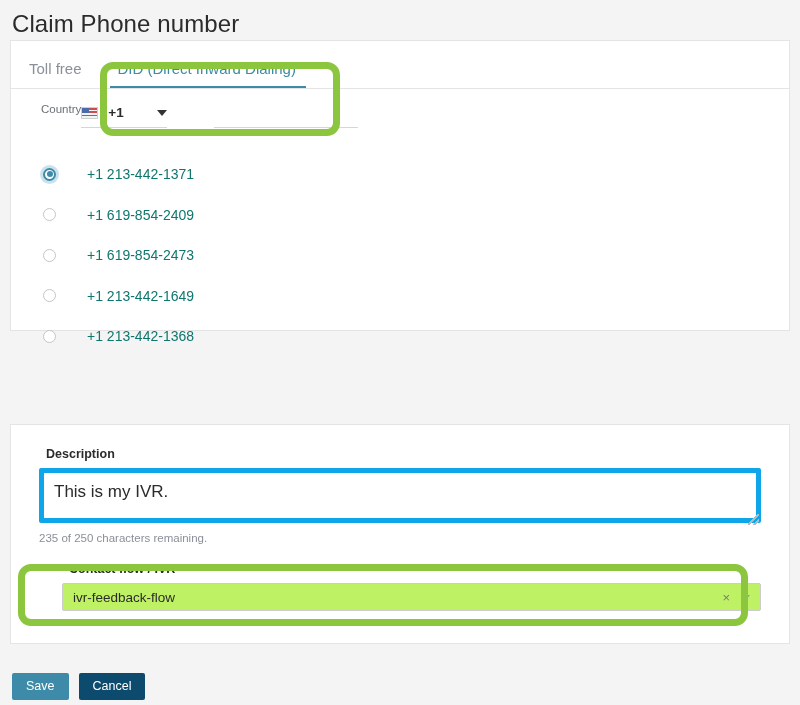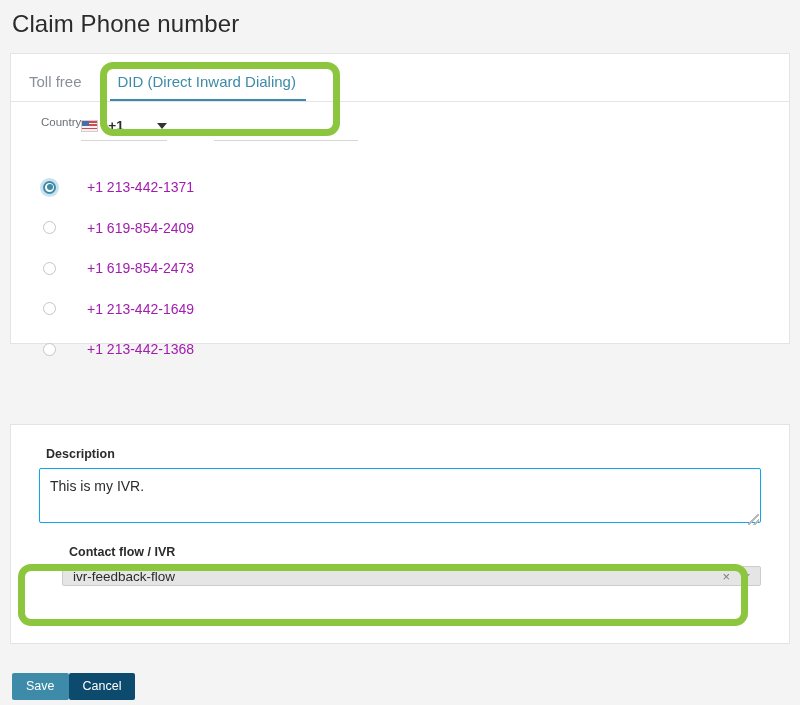--- a/index.html
+++ b/index.html
@@ -27,21 +27,21 @@
 
   
   .card {
     background: #ffffff;
     border: 1px solid #e4e4e4;
     box-sizing: border-box;
     position: absolute;
     left: 10px;
     width: 780px;
   }
-  #card-numbers { top: 53px; height: 291px; }
+  #card-numbers { top: 40px; height: 291px; }
   #card-details { top: 424px; height: 220px; }
 
   
   .tabs {
     display: flex;
     align-items: flex-end;
     height: 48px;
     border-bottom: 1px solid #e4e4e4;
     padding-left: 18px;
     box-sizing: border-box;
@@ -161,42 +161,42 @@
     position: absolute;
     left: 50%; top: 50%;
     transform: translate(-50%,-50%);
     width: 6px; height: 6px;
     border-radius: 50%;
     background: #3d8ba8;
   }
   .radio-label {
     margin-left: 31px;
     font-size: 14px;
-    color: #a21caf;
+    color: #0f766e;
   }
 
   
   .details-inner { padding: 22px 28px 0 28px; }
   .label {
     font-size: 12.5px;
     font-weight: 700;
     color: #2b2b2b;
     margin-bottom: 7px;
     display: block;
     padding-left: 7px;
   }
   .textarea {
     width: 100%;
     height: 55px;
     box-sizing: border-box;
-    border: 1px solid #0ea5e9;
+    border: 5px solid #0ea5e9;
     border-radius: 2px;
     padding: 9px 10px;
     font-family: inherit;
-    font-size: 14px;
+    font-size: 17px;
     color: #2b2b2b;
     resize: none;
     outline: none;
     position: relative;
   }
   .ta-wrap { position: relative; }
   .resize-grip {
     position: absolute;
     right: 2px; bottom: 2px;
     width: 11px; height: 11px;
@@ -206,24 +206,24 @@
       linear-gradient(135deg, transparent 0 72%, #b9b9b9 72% 82%, transparent 82% 100%);
   }
   .helper {
     font-size: 11.5px;
     color: #8a8f98;
     margin-top: 5px;
   }
   .select-row { margin-top: 18px; margin-left: 23px; }
   .select-box {
     position: relative;
-    height: 20px;
+    height: 28px;
     border: 1px solid #cccccc;
     border-radius: 2px;
-    background: #e5e5e5;
+    background: #bef264;
     display: flex;
     align-items: center;
     padding: 0 10px;
     box-sizing: border-box;
     cursor: pointer;
   }
   .select-value { font-size: 13.5px; color: #2b2b2b; }
   .select-clear {
     margin-left: auto;
     font-size: 13px;
@@ -239,21 +239,21 @@
     border-top: 5px solid #9a9a9a;
     cursor: pointer;
   }
 
   
   .footer {
     position: absolute;
     left: 12px;
     top: 673px;
     display: flex;
-    gap: 0;
+    gap: 10px;
   }
   .btn {
     border: none;
     border-radius: 2px;
     font-family: inherit;
     font-size: 12.5px;
     color: #ffffff;
     padding: 6px 14px;
     cursor: pointer;
     line-height: 1.2;
@@ -326,20 +326,21 @@
 </div>
 
 <div class="card" id="card-details">
   <div class="details-inner">
 
     <label class="label">Description</label>
     <div class="ta-wrap">
       <textarea class="textarea" placeholder="" style="">This is my IVR.</textarea>
       <span class="resize-grip"></span>
     </div>
+    <div class="helper">235 of 250 characters remaining.</div>
 
     <div class="select-row">
       <label class="label">Contact flow / IVR</label>
       <div class="select-box">
         <span class="select-value">ivr-feedback-flow</span>
         <span class="select-clear">×</span>
         <span class="select-caret"></span>
       </div>
     </div>
 

